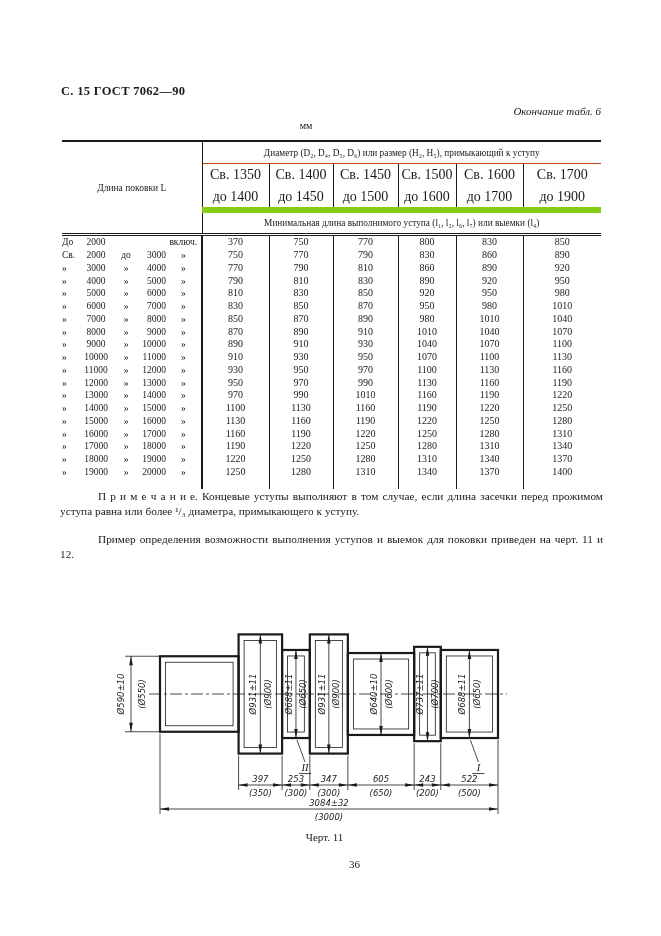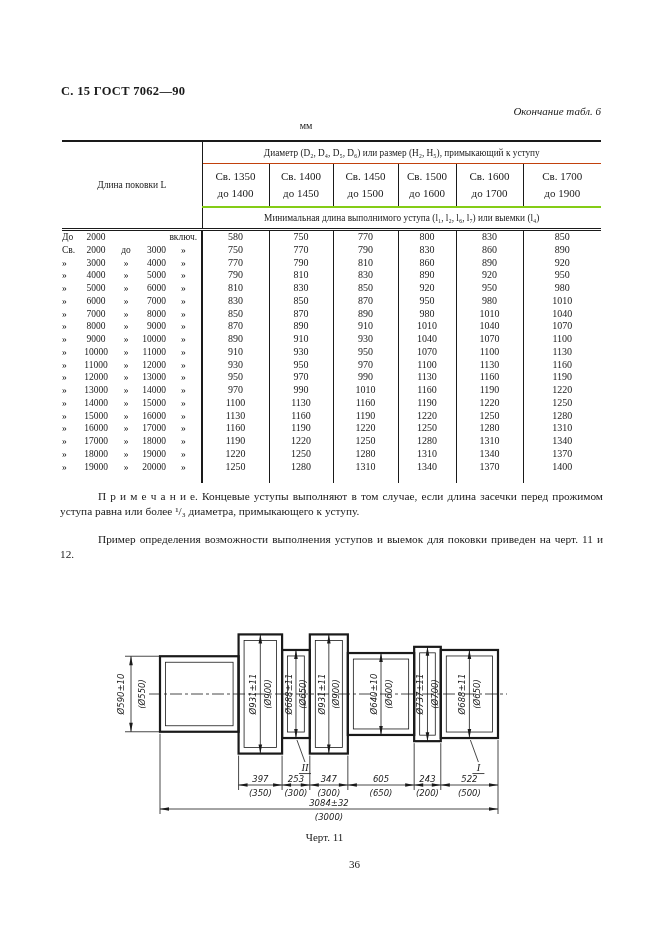--- a/index.html
+++ b/index.html
@@ -7,22 +7,22 @@
        font-family:"Liberation Serif", serif;color:#1a1a1a;}
   .abs{position:absolute;}
   .doc-header{left:61px;top:84px;font-size:12.5px;font-weight:bold;letter-spacing:.3px;}
   .table-end{right:60px;top:105px;font-style:italic;font-size:11px;}
   .units{left:0;top:120px;width:612px;text-align:center;font-size:10px;}
   table.gost{position:absolute;left:62px;top:140px;width:539px;border-collapse:collapse;
              table-layout:fixed;border-top:2px solid #1a1a1a;}
   table.gost td{padding:0;vertical-align:middle;}
   td.lc-hdr{border-right:1px solid #1a1a1a;text-align:center;font-size:9.5px;}
   td.dia-hdr{border-bottom:1px solid #c2410c;text-align:center;font-size:9.3px;height:21px;}
-  td.range{border-left:1px solid #1a1a1a;border-bottom:2px solid #84cc16;
-           text-align:center;font-size:11px;line-height:1.55;height:42px;}
+  td.range{border-left:1px solid #1a1a1a;border-bottom:6px solid #84cc16;
+           text-align:center;font-size:14px;line-height:1.55;height:42px;}
   td.range:first-of-type{border-left:none;}
   tr.minrow td{border-bottom:3px double #1a1a1a;}
   td.min-hdr{text-align:center;font-size:9.3px;height:20px;}
   td.lc-hdr2{border-right:1px solid #1a1a1a;border-bottom:3px double #1a1a1a;}
   tbody td{height:12.75px;line-height:12.75px;}
   td.lc-data{border-right:1px solid #1a1a1a;display:grid;
              grid-template-columns:14px 40px 20px 30px 1fr;
              font-size:9.5px;padding-left:3px;align-items:center;}
   td.lc-data span.p0{text-align:left;}
   td.lc-data span.p1{text-align:center;}
@@ -97,21 +97,21 @@
   </thead>
   <tbody id="table-body">
       <tr>
         <td class="lc-data">
           <span class="p0">До</span>
           <span class="p1">2000</span>
           <span class="p2"></span>
           <span class="p3"></span>
           <span class="p4">включ.</span>
         </td>
-        <td class="val">580</td>
+        <td class="val">370</td>
         <td class="val">750</td>
         <td class="val">770</td>
         <td class="val">800</td>
         <td class="val">830</td>
         <td class="val">850</td>
       </tr>
       <tr>
         <td class="lc-data">
           <span class="p0">Св.</span>
           <span class="p1">2000</span>

